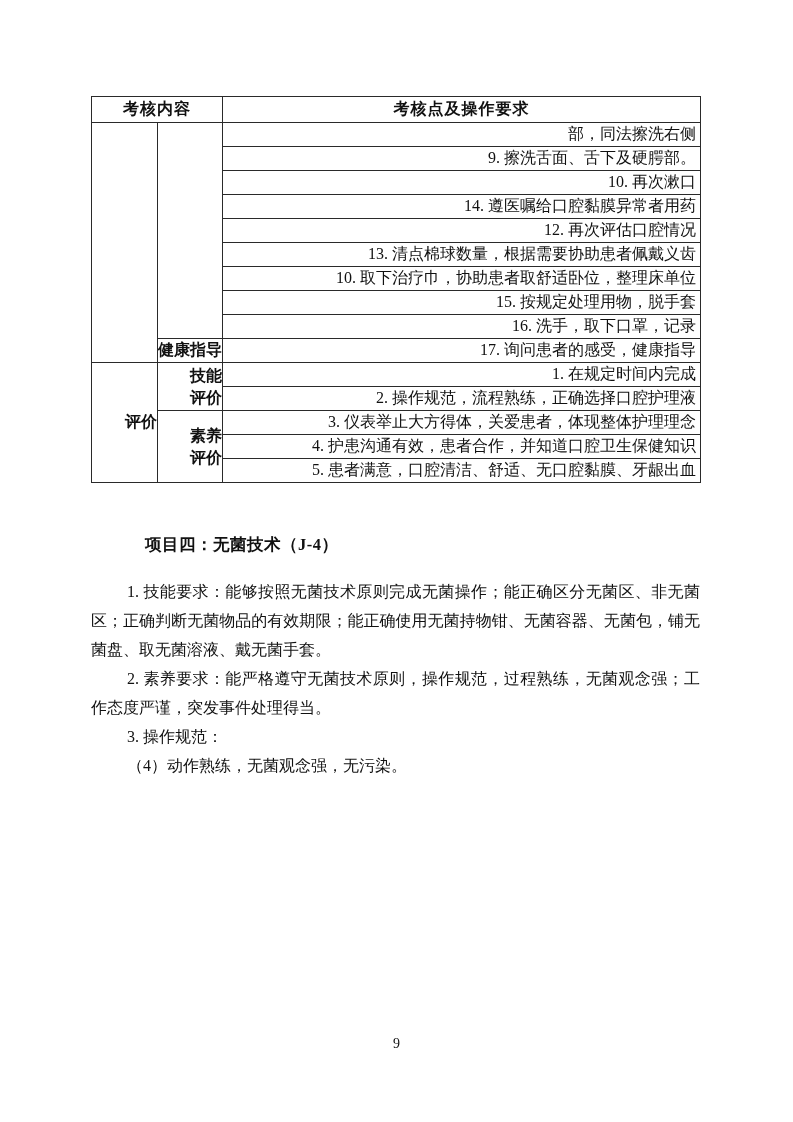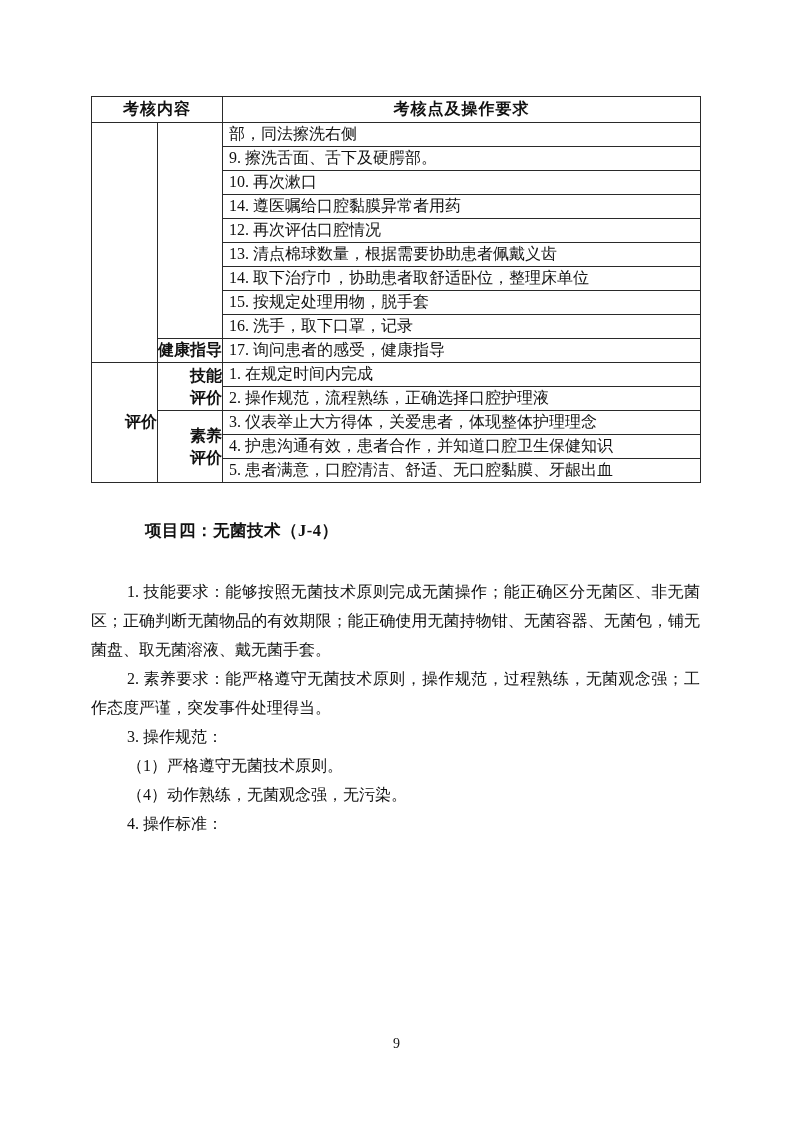--- a/index.html
+++ b/index.html
@@ -34,35 +34,35 @@
     white-space: nowrap;
   }
   table.assessment th {
     height: 26px;
     font-weight: bold;
     text-align: center;
     letter-spacing: 1px;
   }
   table.assessment td { height: 24px; }
   td.cell-content {
-    text-align: left;
+    text-align: right;
     padding-left: 6px;
     padding-right: 4px;
   }
   td.cell-label {
     text-align: right;
     font-weight: bold;
     padding: 0;
   }
   td.cell-label .lbl-line { line-height: 22px; }
   
   .section-heading {
     position: absolute;
     left: 145px;
-    top: 520px;
+    top: 534px;
     font-size: 16.5px;
     font-weight: bold;
     letter-spacing: 0.5px;
   }
   .body-text {
     position: absolute;
     left: 91px;
     top: 577px;
     width: 609px;
     font-size: 16px;
@@ -113,21 +113,21 @@
       <tr>
         <td class="cell-content">14. 遵医嘱给口腔黏膜异常者用药</td>
       </tr>
       <tr>
         <td class="cell-content">12. 再次评估口腔情况</td>
       </tr>
       <tr>
         <td class="cell-content">13. 清点棉球数量，根据需要协助患者佩戴义齿</td>
       </tr>
       <tr>
-        <td class="cell-content">14. 取下治疗巾，协助患者取舒适卧位，整理床单位</td>
+        <td class="cell-content">10. 取下治疗巾，协助患者取舒适卧位，整理床单位</td>
       </tr>
       <tr>
         <td class="cell-content">15. 按规定处理用物，脱手套</td>
       </tr>
       <tr>
         <td class="cell-content">16. 洗手，取下口罩，记录</td>
       </tr>
       <tr>
         <td class="cell-label">健康指导</td>
         <td class="cell-content">17. 询问患者的感受，健康指导</td>
@@ -158,20 +158,18 @@
       </tr>
     </tbody>
   </table>
 
   <div class="section-heading">项目四：无菌技术（J-4）</div>
 
   <div class="body-text">
     <p>1. 技能要求：能够按照无菌技术原则完成无菌操作；能正确区分无菌区、非无菌区；正确判断无菌物品的有效期限；能正确使用无菌持物钳、无菌容器、无菌包，铺无菌盘、取无菌溶液、戴无菌手套。</p>
     <p>2. 素养要求：能严格遵守无菌技术原则，操作规范，过程熟练，无菌观念强；工作态度严谨，突发事件处理得当。</p>
     <p>3. 操作规范：</p>
-    <p>（1）严格遵守无菌技术原则。</p>
     <p>（4）动作熟练，无菌观念强，无污染。</p>
-    <p>4. 操作标准：</p>
   </div>
 
   <div class="page-number">9</div>
 
 </div>
 
 </body></html>

